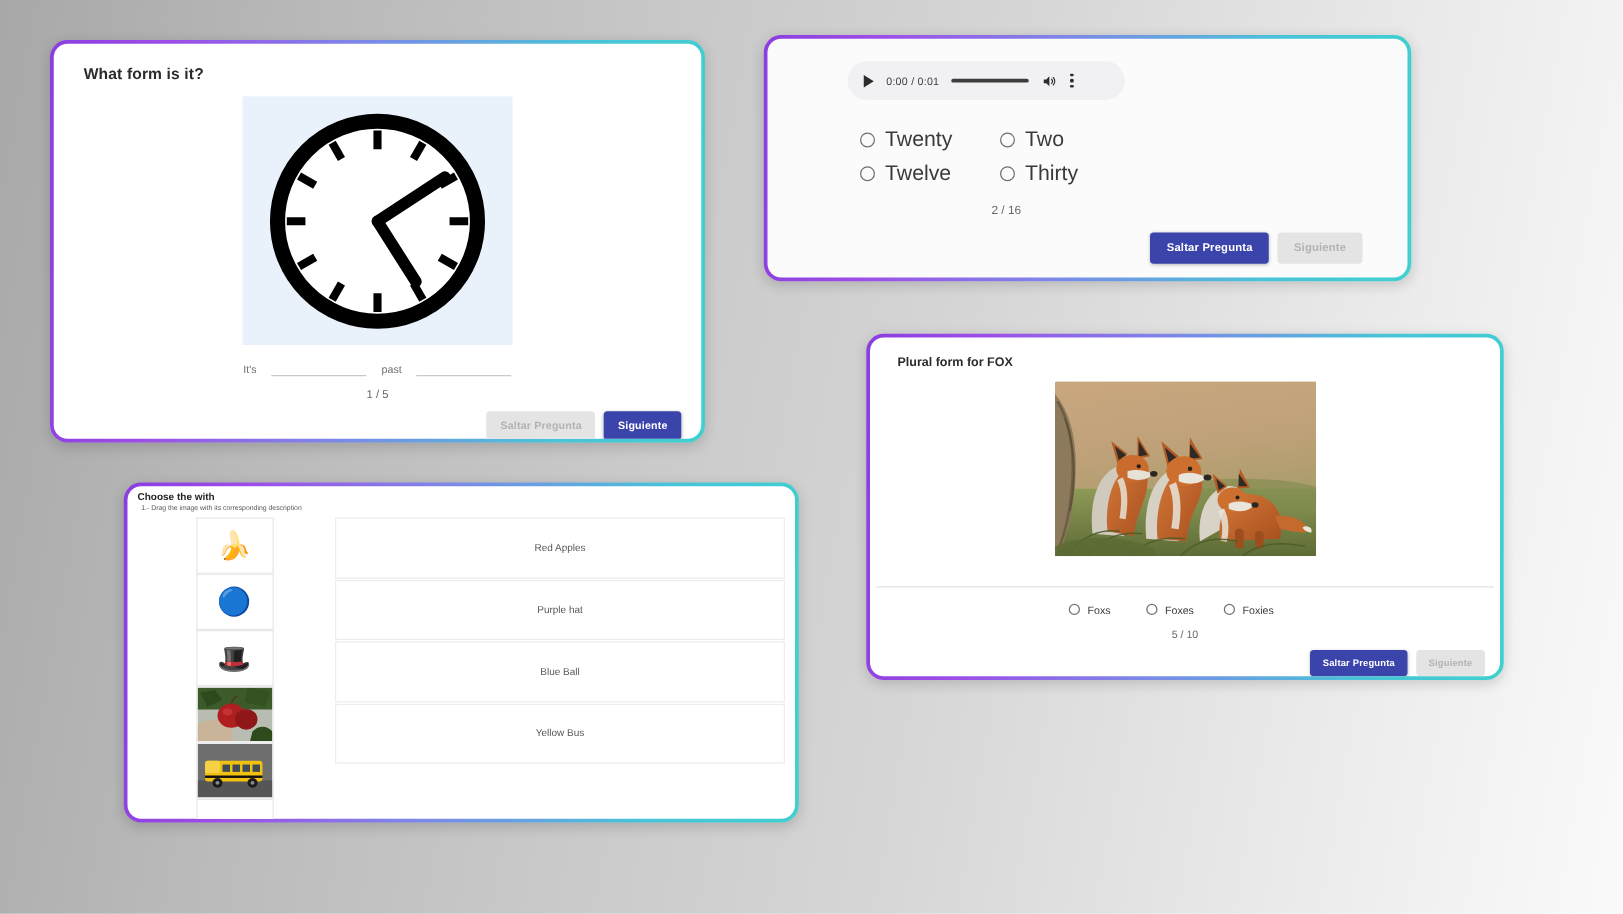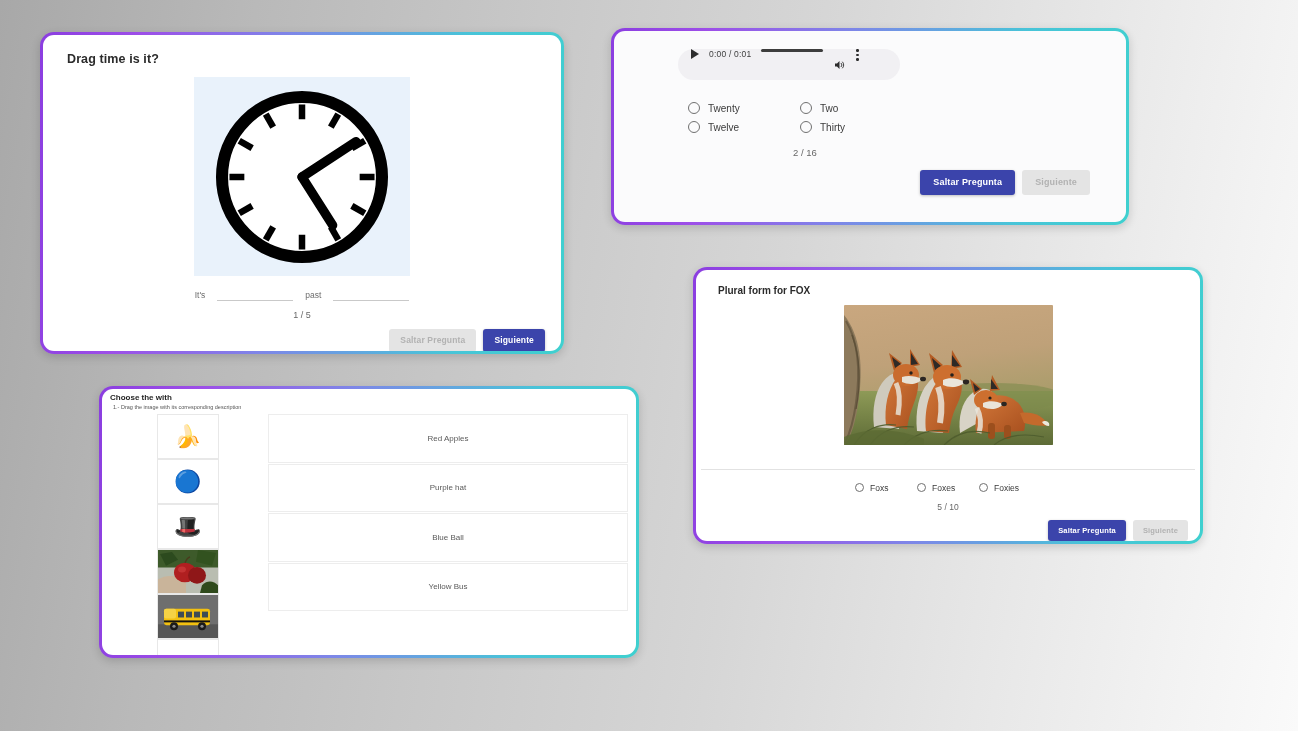--- a/index.html
+++ b/index.html
@@ -71,40 +71,40 @@
     cursor: pointer; line-height: 1; white-space: nowrap;
   }
   .btn-primary { background: #3b44ab; color: #ffffff; box-shadow: 0 1px 3px rgba(0,0,0,.25); }
   .btn-disabled { background: #e4e4e4; color: #b2b2b2; cursor: default; }
 
   
   #card-audio { left: 611px; top: 28px; width: 518px; height: 197px; }
   #card-audio .card-inner { background: #fbfbfc; padding: 18px 22px 0 22px; }
   .audio-bar {
     width: 222px; height: 31px; background: #f1f0f3; border-radius: 16px;
-    display: flex; gap: 10px; padding: 0 13px;
+    display: flex; align-items: center; gap: 10px; padding: 0 13px;
     margin-left: 42px;
   }
   .ap-play { width: 0; height: 0; border-left: 8px solid #2c2c2c; border-top: 5px solid transparent; border-bottom: 5px solid transparent; }
   .ap-time { font-size: 8.5px; color: #3d3d3d; letter-spacing: .2px; }
   .ap-track { flex: 1; height: 2.5px; background: #3d3d3d; border-radius: 2px; max-width: 62px; }
   .ap-vol { display: flex; align-items: center; }
   .ap-dots { display: flex; flex-direction: column; gap: 2px; }
   .ap-dots span { width: 2.5px; height: 2.5px; background: #2c2c2c; border-radius: 50%; }
 
   .radio-grid {
     display: grid; grid-template-columns: 112px auto;
     row-gap: 7px; margin: 22px 0 0 52px; width: 250px;
   }
   .radio-opt { display: flex; align-items: center; gap: 8px; }
   .radio-dot {
     width: 12px; height: 12px; border: 1.4px solid #707070;
     border-radius: 50%; flex: none; background: transparent;
   }
-  .radio-lbl { font-size: 10px; color: #3a3a3a; }
+  .radio-lbl { font-size: 17px; color: #3a3a3a; }
 
   #card-audio .counter { padding-top: 14px; margin-left: -130px; font-size: 9.5px; }
   #card-audio .btnrow { padding: 12px 14px 0 0; }
   #card-audio .btn { font-size: 9px; padding: 8px 13px; }
 
   
   #card-match { left: 99px; top: 386px; width: 540px; height: 272px; }
   #card-match .card-inner { background: #ffffff; padding: 4px 0 0 6px; }
   .match-title { font-size: 8px; font-weight: bold; color: #1f1f1f; padding-left: 2px; }
   .match-sub { font-size: 5.5px; color: #555; padding: 2px 0 4px 5px; }
@@ -140,21 +140,21 @@
   .fox-radios .radio-dot { width: 9px; height: 9px; border-width: 1.1px; }
   #card-fox .counter { padding-top: 9px; font-size: 8.5px; }
   #card-fox .btnrow { padding: 8px 12px 0 0; }
   #card-fox .btn { font-size: 7.5px; padding: 7px 10px; }
 </style>
 </head>
 <body>
 
 <div class="card" id="card-clock">
   <div class="card-inner">
-    <div class="clock-title">Drag time is it?</div>
+    <div class="clock-title">What form is it?</div>
 
     <div class="clock-stage">
       <div class="clock-img">
         <svg width="186" height="186" viewBox="0 0 200 200">
           <circle cx="100" cy="100" r="86" fill="#fff" stroke="#000" stroke-width="13"></circle>
           <g stroke="#000" stroke-width="7" stroke-linecap="butt">
             <line x1="100" y1="22" x2="100" y2="38"></line>
             <line x1="139" y1="32.5" x2="131" y2="46.4"></line>
             <line x1="167.5" y1="61" x2="153.6" y2="69"></line>
             <line x1="178" y1="100" x2="162" y2="100"></line>

